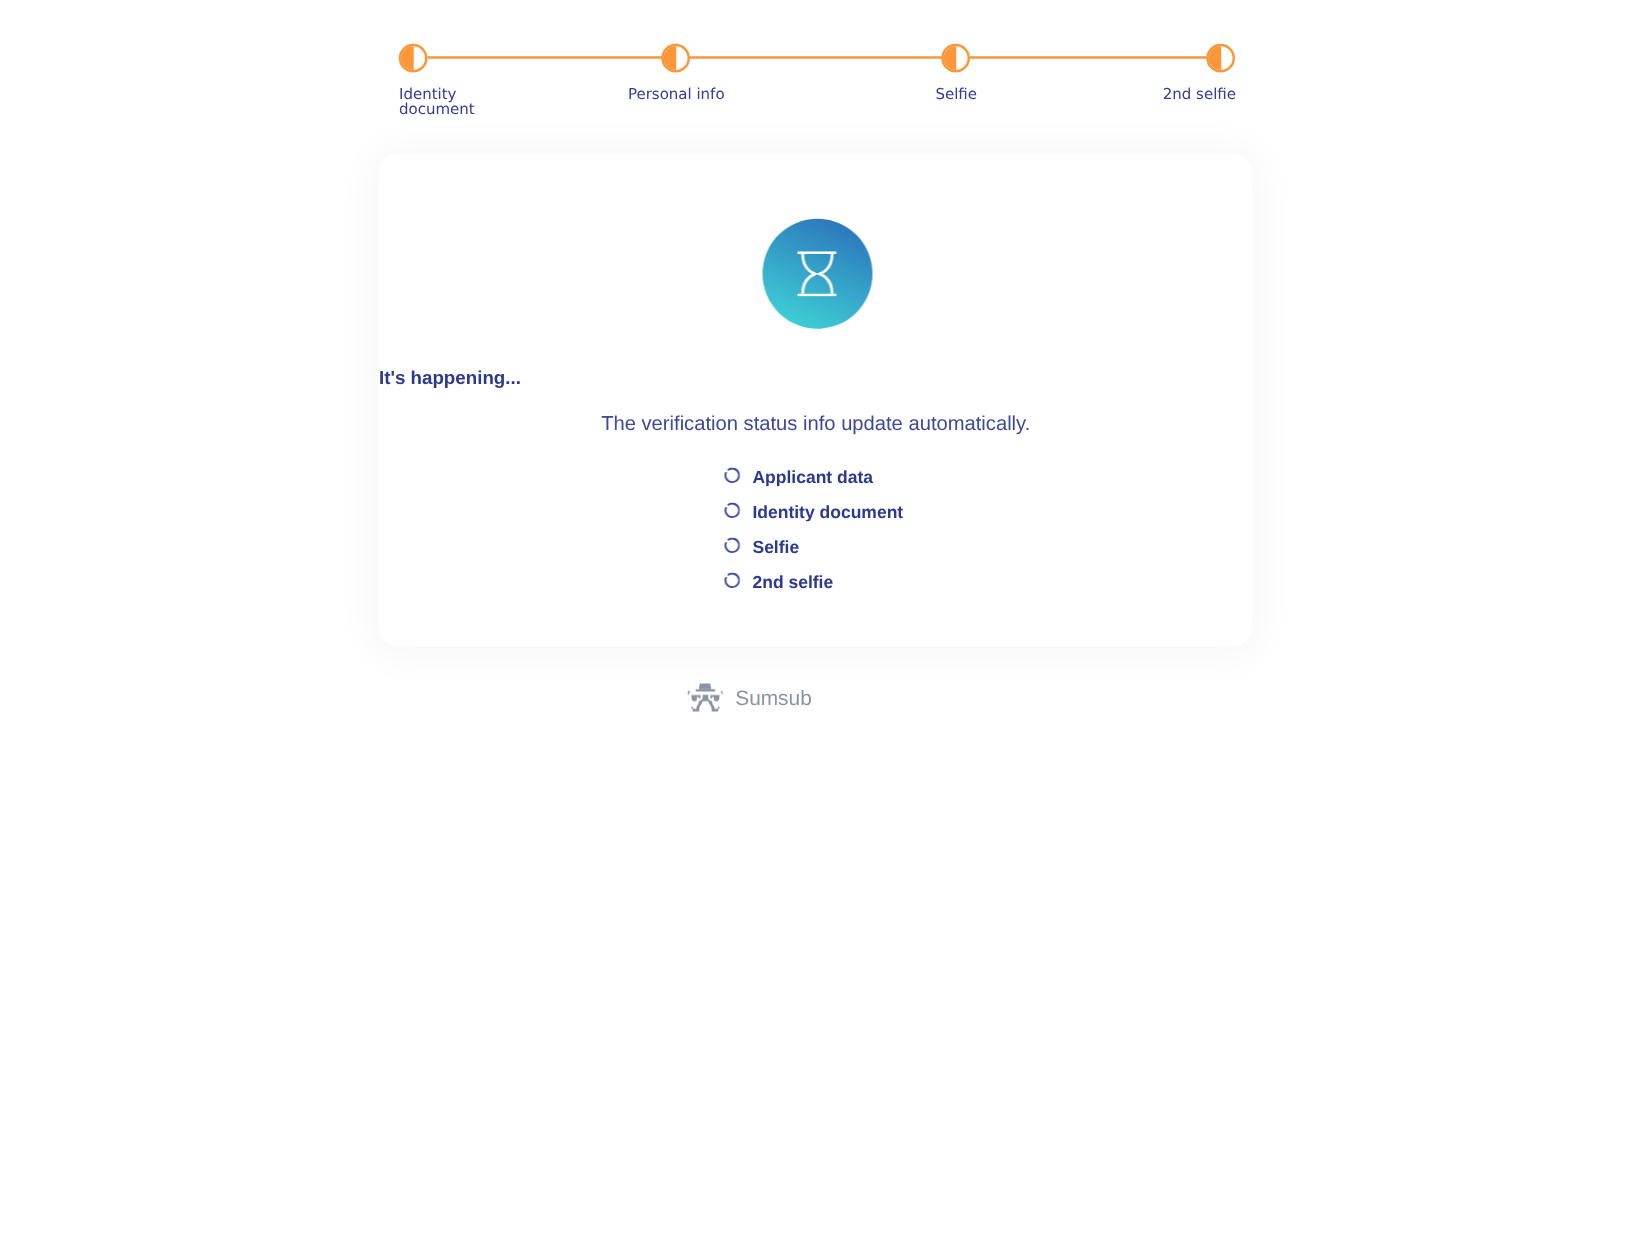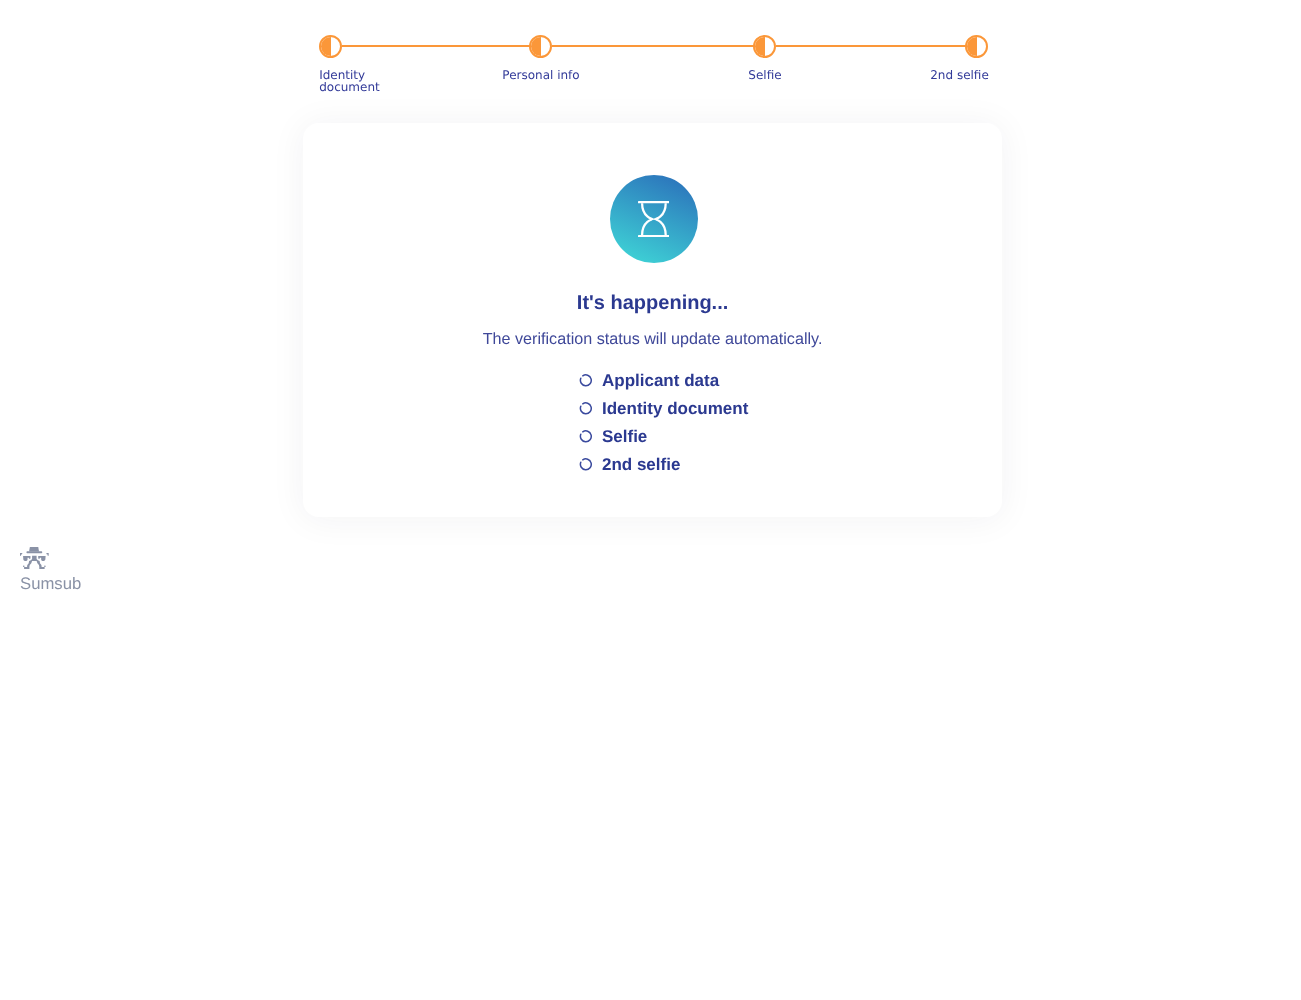--- a/index.html
+++ b/index.html
@@ -21,32 +21,32 @@
   .conn{position:absolute;top:21.9px;height:2.1px;background:var(--accent,#FB9739);}
 
   
   .card{position:absolute;left:303.2px;top:123.2px;width:698.8px;height:393.6px;background:var(--card-bg,#fff);
         border-radius:16px;box-shadow:0 2px 34px 2px rgba(35,40,60,0.05);}
 
   .badge{position:absolute;left:306.4px;top:51.4px;width:88px;height:88px;
          border-radius:50%;background:linear-gradient(203.75deg,var(--badge-from,#2A6BB9) 0%,var(--badge-to,#40DBD8) 100%);}
   .badge svg{position:absolute;left:28.0px;top:26.4px;}
 
-  .h1{position:absolute;left:0;right:0;top:171.8px;text-align:center;font-size:20px;font-weight:bold;
+  .h1{position:absolute;left:0;right:0;top:171.8px;text-align:left;font-size:15px;font-weight:bold;
       color:var(--heading,#2B3990);line-height:16px;}
   .sub{position:absolute;left:0;right:0;top:206.8px;text-align:center;font-size:16.15px;color:var(--body-text,#3F4899);
        line-height:18px;}
 
   .list{position:absolute;left:275.8px;top:243.5px;}
   .row{display:flex;align-items:center;height:28px;}
   .spin{width:13.1px;height:13.1px;margin-right:9.9px;flex:0 0 auto;display:block;}
-  .rowlbl{font-size:17px;font-weight:bold;color:var(--heading,#2B3990);line-height:14px;}
+  .rowlbl{font-size:14px;font-weight:bold;color:var(--heading,#2B3990);line-height:14px;}
 
   
-  .footer{position:absolute;left:0;right:0;top:545.9px;padding-left:20px;display:flex;align-items:flex-start;justify-content:center;flex-direction:column;}
+  .footer{position:absolute;left:0;right:0;top:545.9px;padding-left:20px;display:flex;align-items:flex-start;justify-content:center;}
   .flogo{width:28.7px;height:25.1px;margin-right:9.9px;display:block;flex:0 0 auto;}
   .fname{font-size:16.7px;line-height:25.1px;color:var(--brand-grey,#8A92A6);}
 </style>
 </head>
 <body>
 
 <div class="page">
 
   <div class="stepper">
     <div class="track" id="track">
@@ -80,21 +80,21 @@
         <rect x="0" y="34.05" width="31.8" height="2.25" rx="0.6" fill="#fff"></rect>
         <g fill="none" stroke="#fff" stroke-width="2.25" stroke-linecap="butt">
           <path d="M4.10,2.20 C4.10,15.75 14.50,18.75 15.05,17.60"></path>
           <path d="M27.70,2.20 C27.70,15.75 17.30,18.75 16.75,17.60"></path>
           <path d="M4.10,34.10 C4.10,20.55 14.50,17.55 15.05,18.70"></path>
           <path d="M27.70,34.10 C27.70,20.55 17.30,17.55 16.75,18.70"></path>
         </g>
       </svg>
     </div>
     <div class="h1 aa">It's happening...</div>
-    <div class="sub aa">The verification status will update automatically.</div>
+    <div class="sub aa">The verification status info update automatically.</div>
     <div class="list" id="list">
         <div class="row">
           <svg class="spin" viewBox="0 0 14 14">
             <path d="M4.05 1.92 A5.8 5.8 0 1 1 1.9 4.6" fill="none" stroke="var(--spinner,#3A4A9E)" stroke-width="1.6" stroke-linecap="round"></path>
           </svg>
           <span class="rowlbl aa">Applicant data</span>
         </div>
         <div class="row">
           <svg class="spin" viewBox="0 0 14 14">
             <path d="M4.05 1.92 A5.8 5.8 0 1 1 1.9 4.6" fill="none" stroke="var(--spinner,#3A4A9E)" stroke-width="1.6" stroke-linecap="round"></path>

